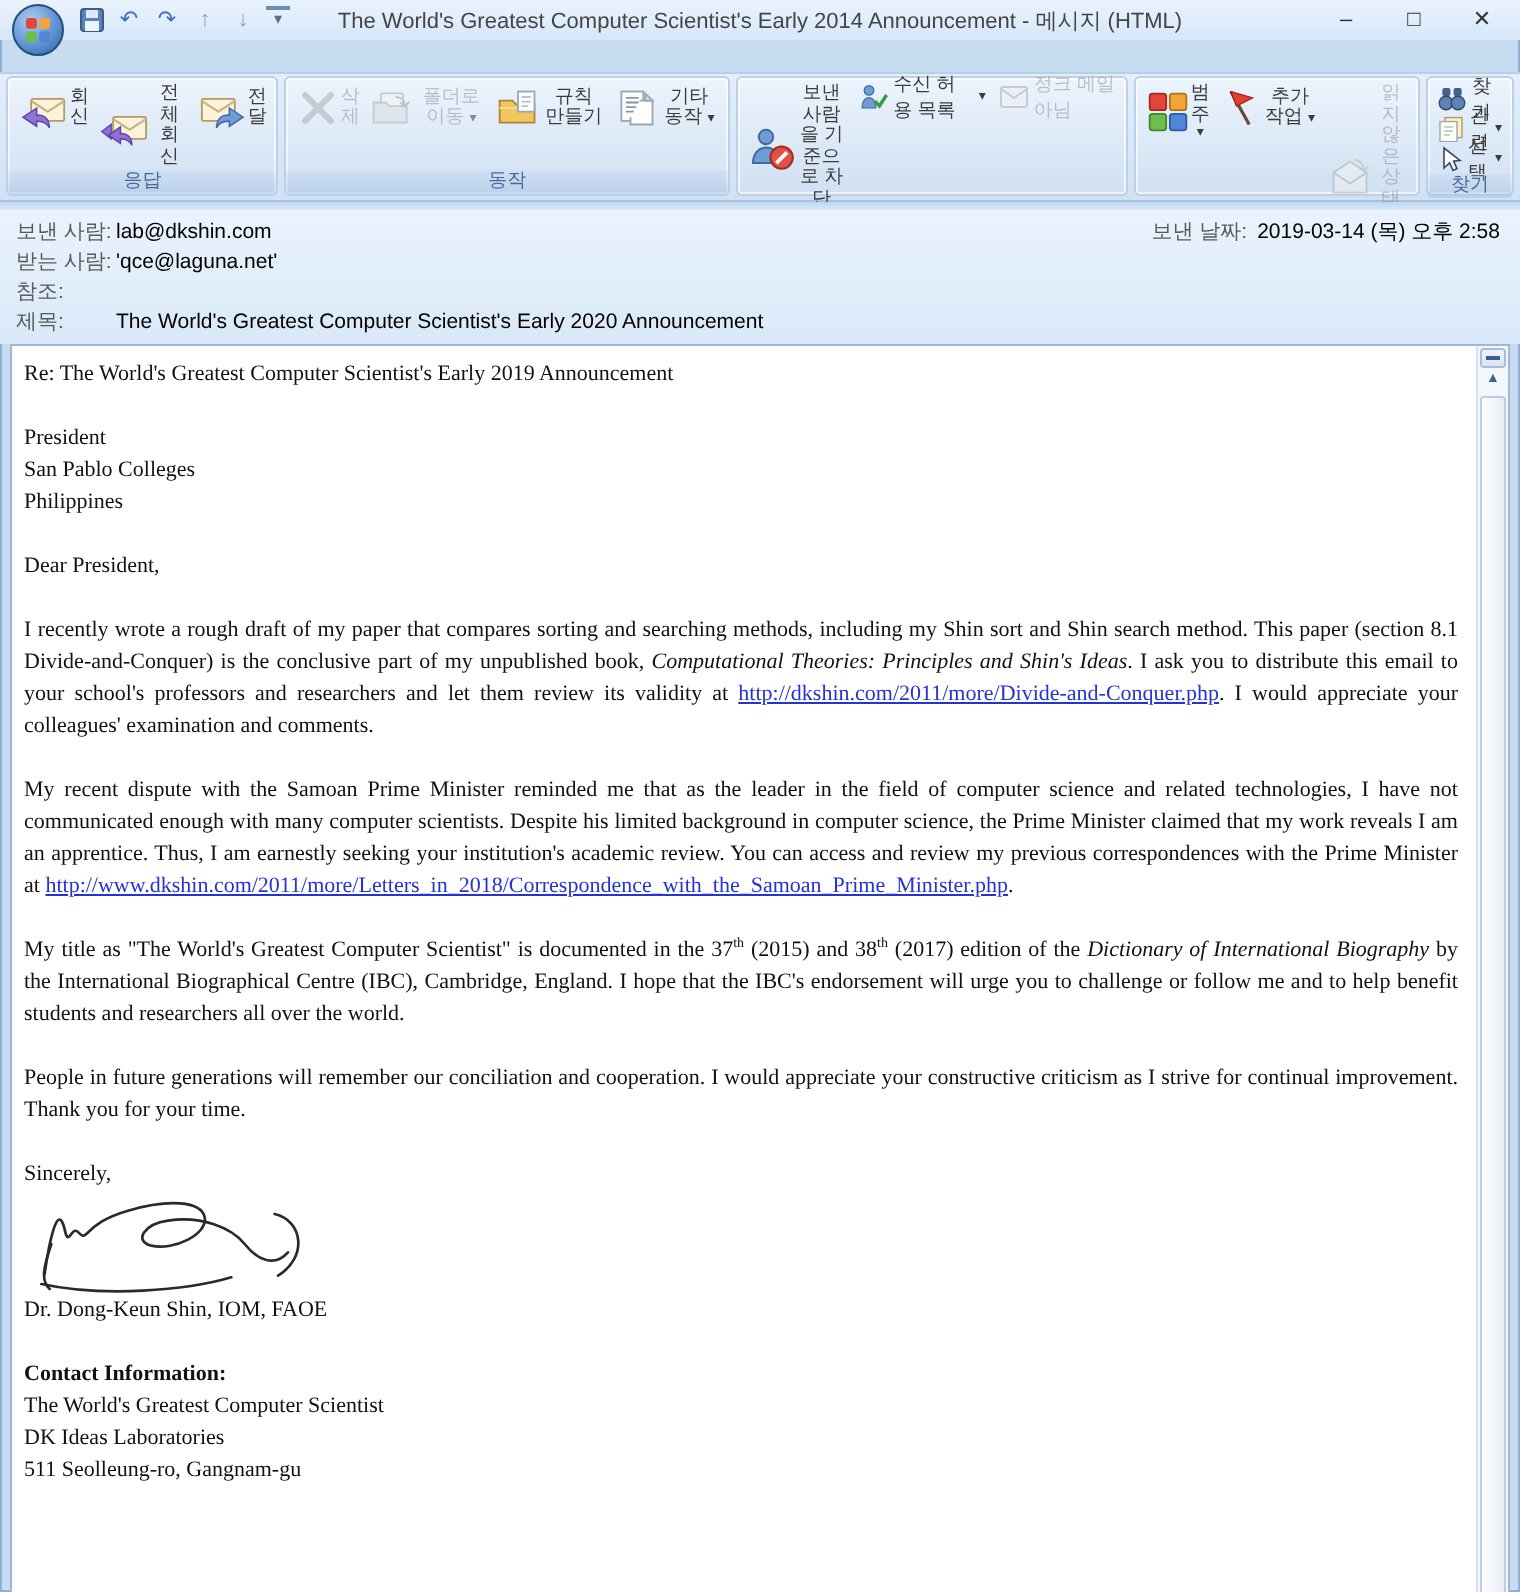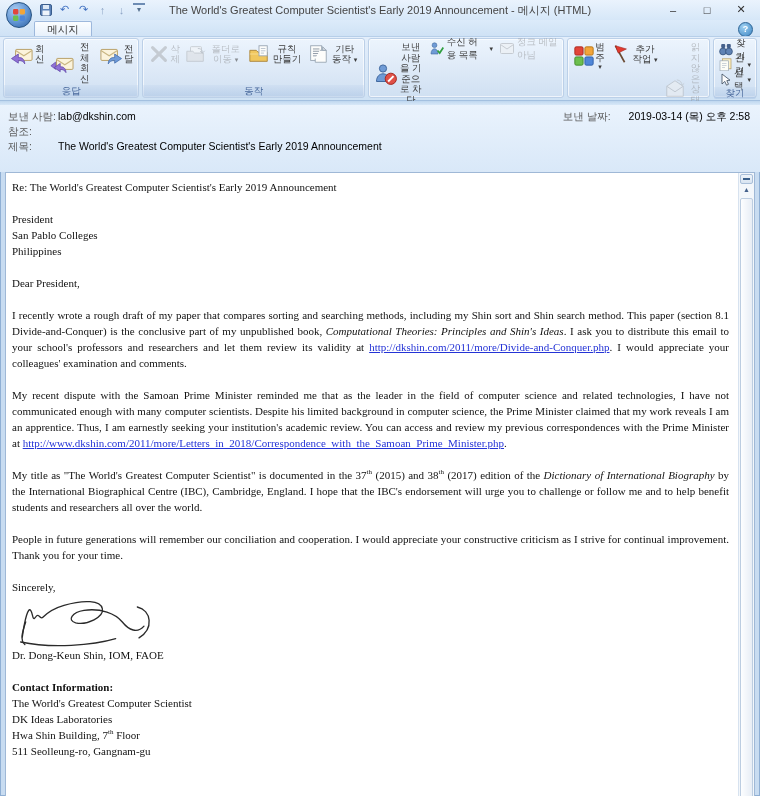--- a/index.html
+++ b/index.html
@@ -52,21 +52,21 @@
   .disabled .blb,.disabled.smallbtn{color:#8b97a6;}
 
   
   .hdivider{position:absolute;left:0;top:101px;width:760px;height:4px;background:linear-gradient(#bfd7ef,#d8e8f8);}
   .mailheader{position:absolute;left:0;top:105px;width:760px;height:67px;box-sizing:border-box;
     background:linear-gradient(#eaf3fd,#d9e8f8);padding:4px 10px 0 8px;font-size:10.5px;}
   .hrow{display:flex;line-height:15px;white-space:nowrap;}
   .hlabel{width:50px;color:#5a5a5a;flex:none;}
   .hval{color:#000;}
   .hspacer{flex:1;}
-  .hdate-label{color:#5a5a5a;margin-right:18px;}
+  .hdate-label{color:#5a5a5a;margin-right:5px;}
 
   
   .bodypanel{position:absolute;left:5px;top:172px;width:750px;height:652px;background:#fff;
     border:1px solid #9fb8d6;box-sizing:border-box;}
   .bodycontent{position:absolute;left:0;top:0;right:15px;bottom:0;overflow:hidden;
     padding:6px 10px 0 6px;font-family:"Liberation Serif",serif;font-size:11px;line-height:16px;
     color:#111;text-align:justify;}
   .para{min-height:16px;}
   .para.sp{margin-top:16px;}
   .bodycontent a{color:#2433d6;}
@@ -108,32 +108,28 @@
           <rect x="3" y="1" width="6" height="4" fill="#dce8f5"></rect>
           <rect x="2.5" y="6.5" width="7" height="5" fill="#eef4fb"></rect>
         </svg>
       </span>
       <span class="qbtn">↶</span>
       <span class="qbtn">↷</span>
       <span class="qbtn dim">↑</span>
       <span class="qbtn dim">↓</span>
       <span class="qat-dd">▾</span>
     </div>
-    <div class="title">The World's Greatest Computer Scientist's Early 2019 Announcement - 메시지 (HTML)</div>
+    <div class="title">The World's Greatest Computer Scientist's Early 2014 Announcement - 메시지 (HTML)</div>
     <div class="winbtns">
       <span class="wbtn">–</span>
       <span class="wbtn">□</span>
       <span class="wbtn">✕</span>
     </div>
   </div>
 
-  <div class="tabrow">
-    <div class="tab">메시지</div>
-    <div class="help">?</div>
-  </div>
 
   <div class="ribbon">
 
     <div class="rgroup">
       <div class="rbody">
         <div class="bigbtn">
           <span class="ric">
             <svg width="26" height="22" viewBox="0 0 26 24">
               <rect x="6" y="7" width="18" height="12" rx="1.2" fill="#fbf3dc" stroke="#b59a5e"></rect>
               <path d="M6 8.2 L15 14 L24 8.2" fill="none" stroke="#c9b683" stroke-width="1.2"></path>
@@ -347,26 +343,30 @@
 
   <div class="mailheader">
     <div class="hrow">
       <span class="hlabel">보낸 사람:</span>
       <span class="hval">lab@dkshin.com</span>
       <span class="hspacer"></span>
       <span class="hdate-label">보낸 날짜:</span>
       <span class="hval">2019-03-14 (목) 오후 2:58</span>
     </div>
     <div class="hrow">
+      <span class="hlabel">받는 사람:</span>
+      <span class="hval">'qce@laguna.net'</span>
+    </div>
+    <div class="hrow">
       <span class="hlabel">참조:</span>
       <span class="hval"></span>
     </div>
     <div class="hrow">
       <span class="hlabel">제목:</span>
-      <span class="hval">The World's Greatest Computer Scientist's Early 2019 Announcement</span>
+      <span class="hval">The World's Greatest Computer Scientist's Early 2020 Announcement</span>
     </div>
   </div>
 
   <div class="bodypanel">
     <div class="bodycontent">
         <div class="para"><span>Re: The World's Greatest Computer Scientist's Early 2019 Announcement</span></div>
         <div class="para sp"><span>President</span></div>
         <div class="para"><span>San Pablo Colleges</span></div>
         <div class="para"><span>Philippines</span></div>
         <div class="para sp"><span>Dear President,</span></div>
@@ -380,21 +380,20 @@
     <path d="M10 48 C13 26 17 12 20 16 C23 20 22 30 26 24 C30 18 31 28 35 24 C40 19 46 14 60 10 C84 3 104 4 106 14 C108 24 88 34 74 31 C63 28 70 18 84 16 C104 13 122 20 130 30 C138 40 148 44 156 35"></path>
     <path d="M148 12 C165 16 168 38 150 49"></path>
     <path d="M14 30 C10 42 7 52 13 57"></path>
     <path d="M8 54 C45 62 95 58 122 50"></path>
   </svg>
 </div>
         <div class="para"><span>Dr. Dong-Keun Shin, IOM, FAOE</span></div>
         <div class="para sp"><span class="bd">Contact Information:</span></div>
         <div class="para"><span>The World's Greatest Computer Scientist</span></div>
         <div class="para"><span>DK Ideas Laboratories</span></div>
-        <div class="para"><span>Hwa Shin Building, 7</span><span class="sup">th</span><span> Floor</span></div>
         <div class="para"><span>511 Seolleung-ro, Gangnam-gu</span></div>
       </div>
     <div class="vscroll">
       <div class="sc-split">
           <i></i>
         </div>
       <div class="sc-up">▲</div>
       <div class="sc-thumb"></div>
       <div class="sc-down">▼</div>
     </div>

